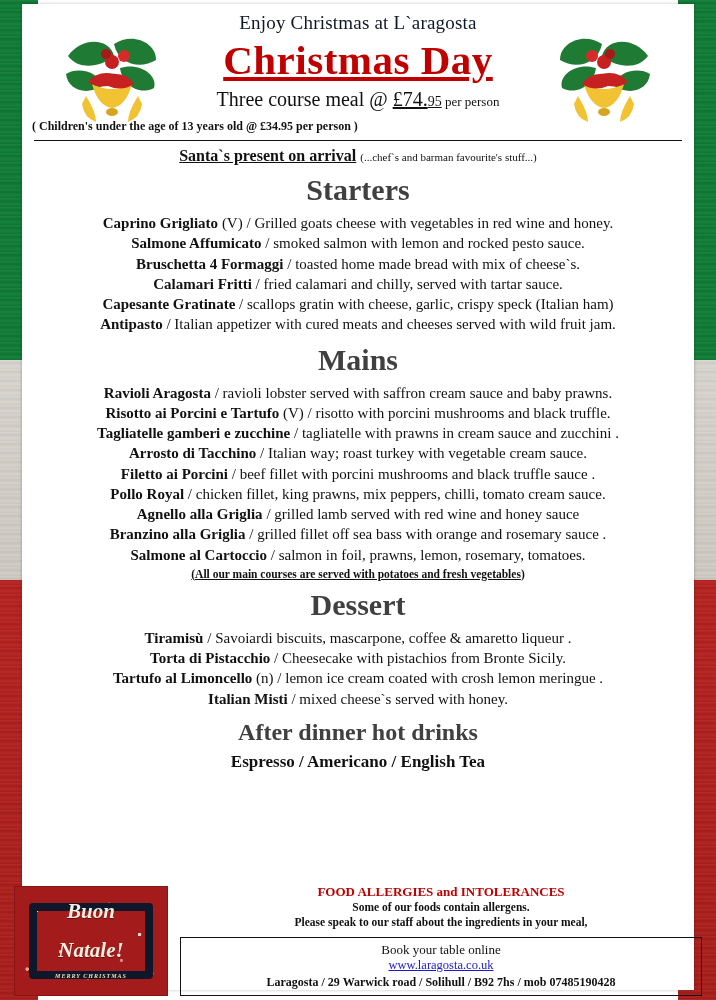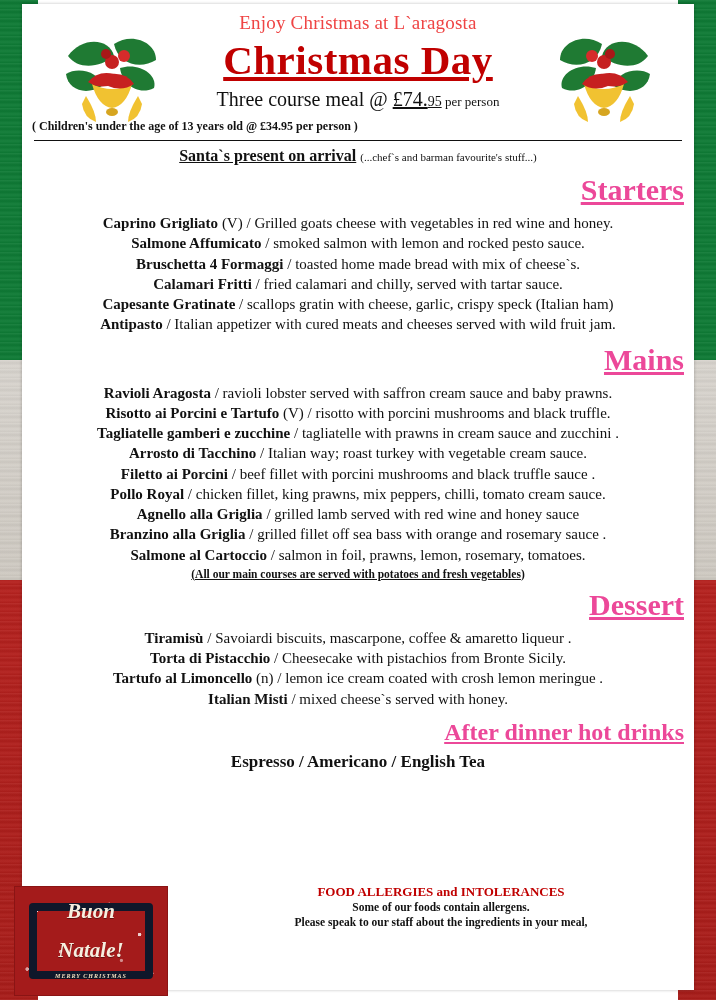--- a/index.html
+++ b/index.html
@@ -41,21 +41,21 @@
     box-shadow:0 0 3px rgba(0,0,0,0.25);
   }
   .inner{
     position:absolute;left:0;right:0;top:0;bottom:0;
     padding:6px 10px 0 10px;
     box-sizing:border-box;
   }
   .hdr-title{
     text-align:center;
     font-size:19px;
-    color:#ef4444;
+    color:#0f172a;
     margin:2px 0 0 0;
     letter-spacing:.2px;
   }
   .xmas-day{
     text-align:center;
     font-size:41px;
     font-weight:bold;
     color:#c00000;
     text-decoration:underline;
     margin:2px 0 4px 0;
@@ -88,25 +88,24 @@
     text-align:center;
     margin:2px 0 0 0;
   }
   .santa-line .s1{
     font-size:16px;font-weight:bold;text-decoration:underline;color:#111;
   }
   .santa-line .s2{
     font-size:11px;color:#111;
   }
   .section-title{
-    text-align:right;
+    text-align:center;
     font-size:30px;
     font-weight:bold;
-    color:#ec4899;
-    text-decoration:underline;
+    color:#404040;
     margin:8px 0 6px 0;
   }
   .section-title.small{
     font-size:24px;
     margin:10px 0 6px 0;
   }
   .item{
     text-align:center;
     font-size:15px;
     color:#111;
@@ -315,16 +314,21 @@
         </div>
       </div>
     </div>
 
     <div class="allergy">
       <div class="h">FOOD ALLERGIES and INTOLERANCES</div>
       <div class="l">Some of our foods contain allergens.</div>
       <div class="l">Please speak to our staff about the ingredients in your meal,</div>
     </div>
 
+    <div class="booking">
+      <div class="b1">Book your table online</div>
+      <div class="b2">www.laragosta.co.uk</div>
+      <div class="b3">Laragosta / 29 Warwick road / Solihull / B92 7hs / mob 07485190428</div>
+    </div>
 
   </div>
 
 </div>
 
 </body></html>

